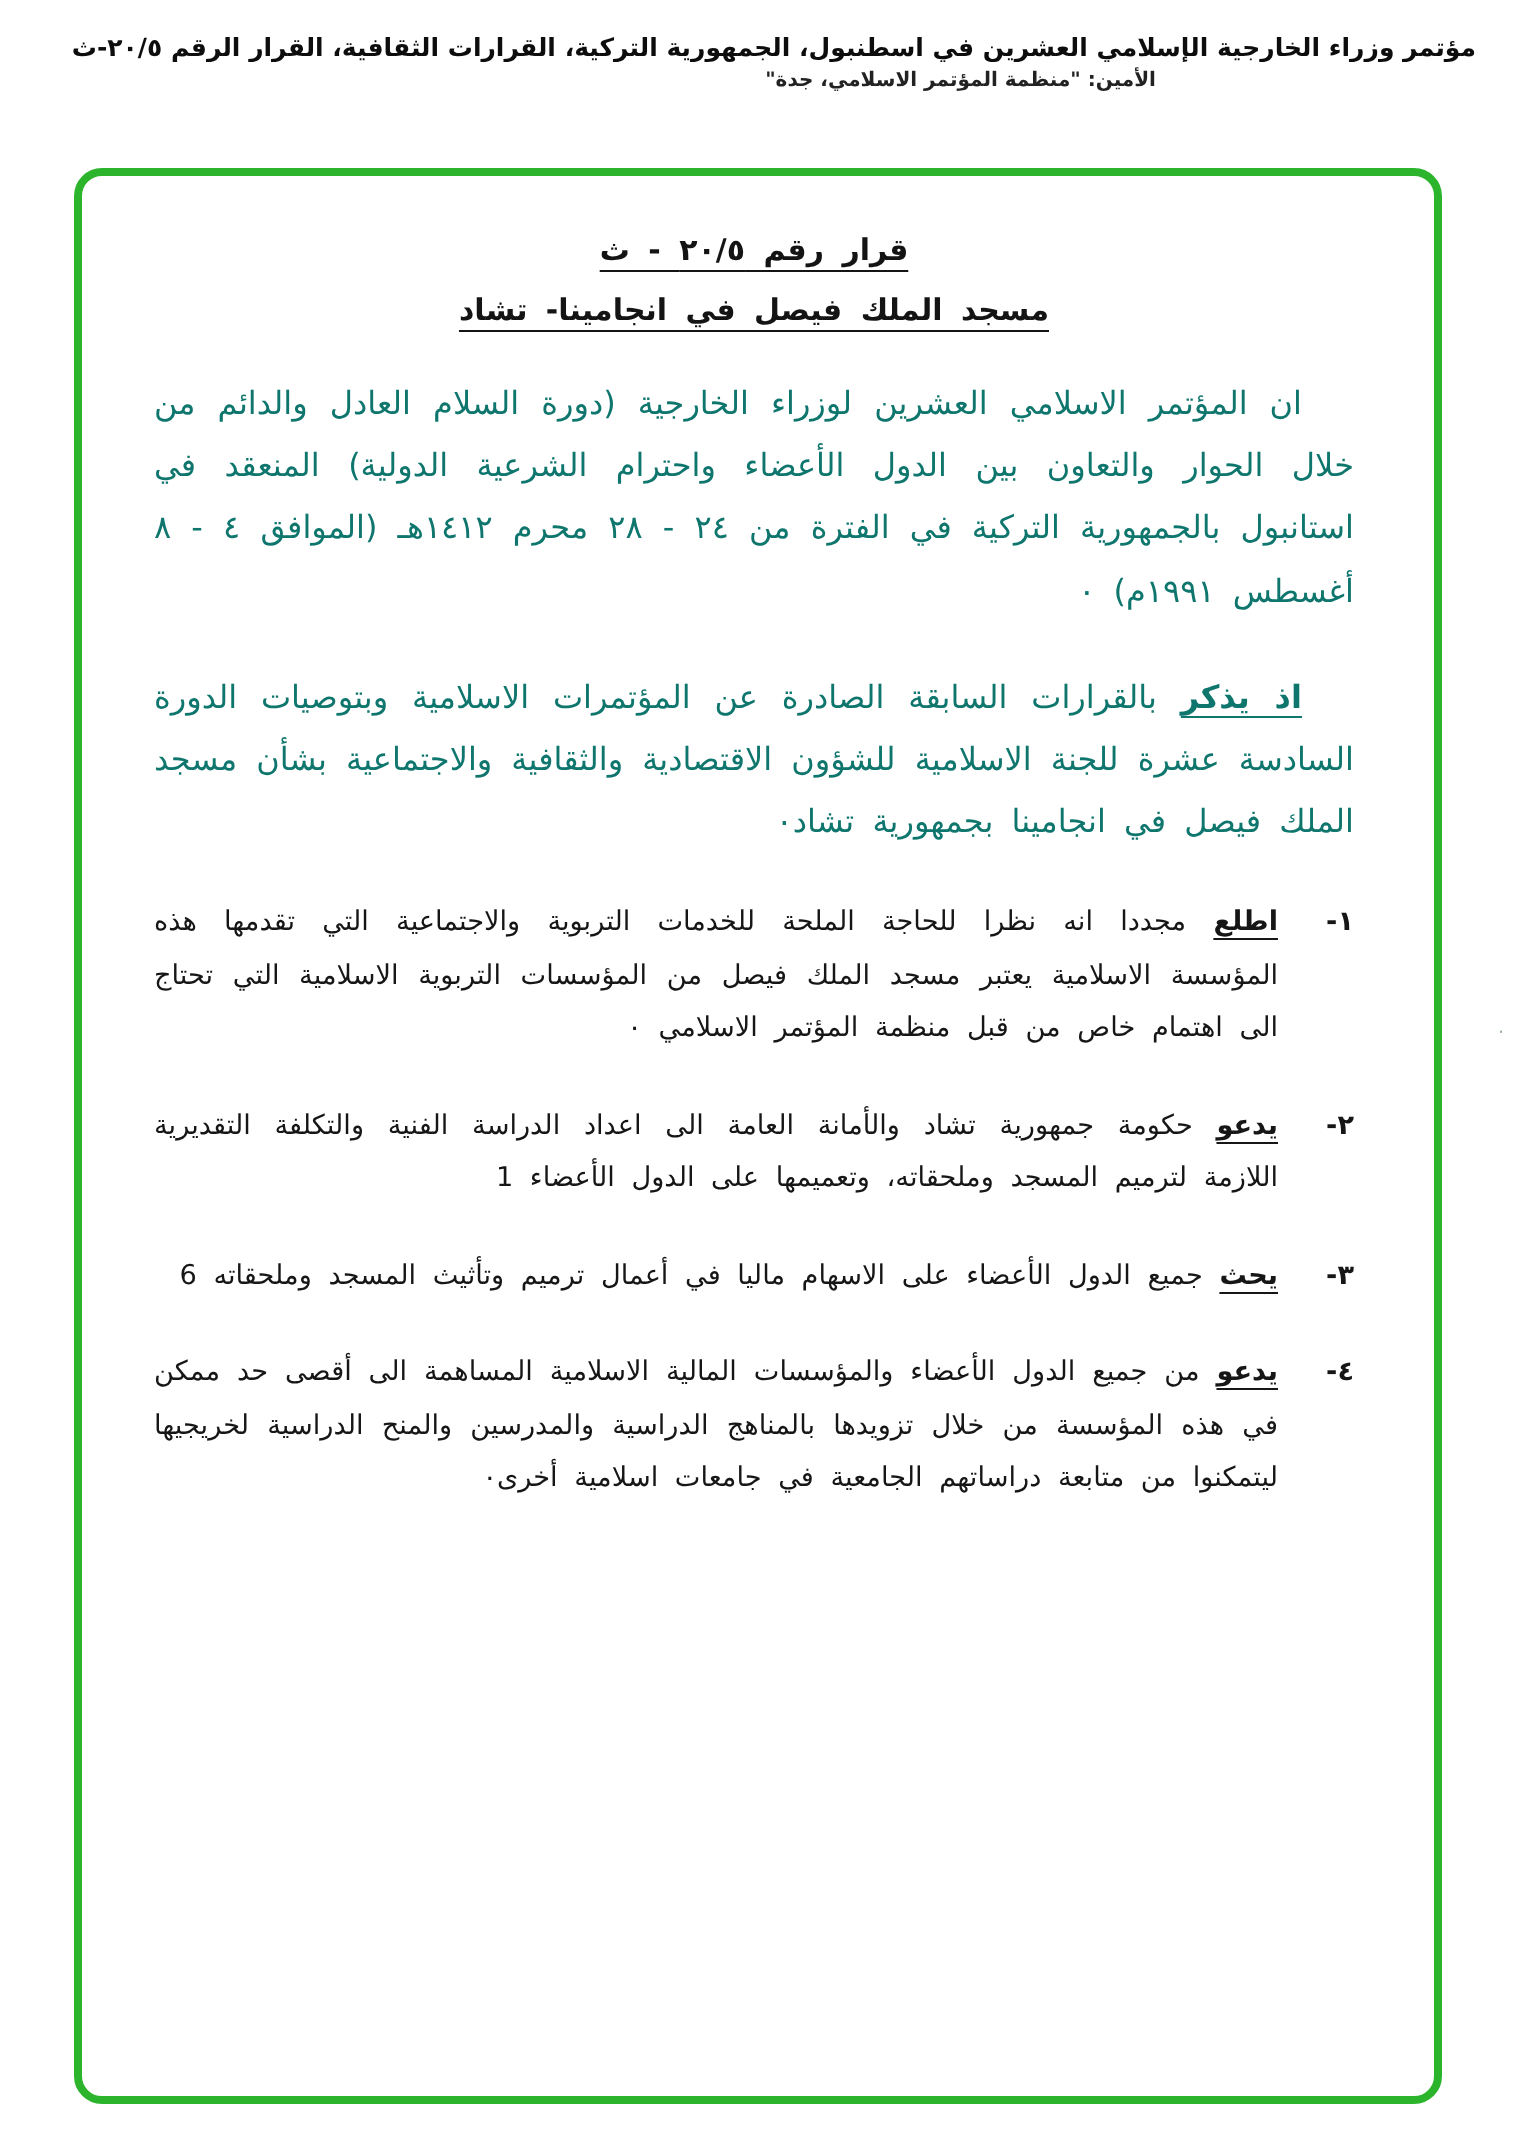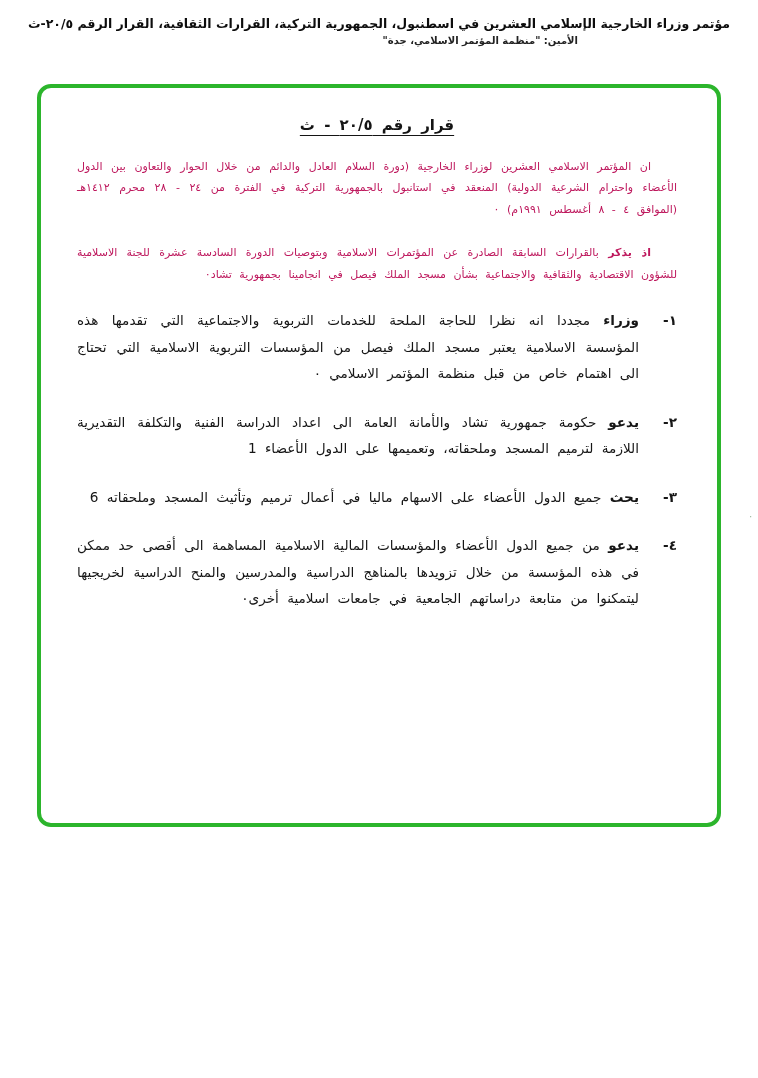--- a/index.html
+++ b/index.html
@@ -14,40 +14,40 @@
   }
 
   
   .page-header {
     direction: rtl;
     padding: 16px 20px 0 20px;
   }
   .header-line1 {
     font-size: 12.5px;
     font-weight: bold;
-    text-align: center;
+    text-align: right;
     color: #0d0d0d;
     letter-spacing: 0.2px;
   }
   .header-line2 {
     font-size: 10px;
     font-weight: bold;
     color: #222222;
     text-align: right;
     padding-right: 160px;
     margin-top: 4px;
   }
 
   
   .scan-box {
     position: absolute;
     left: 37px;
     top: 84px;
     width: 684px;
-    height: 743px;
+    height: 968px;
     border: 4px solid #2cb52c;
     border-radius: 14px;
     background: #ffffff;
     padding: 24px 40px 24px 36px;
     direction: rtl;
     overflow: hidden;
   }
 
   
   .doc-title { text-align: center; margin-top: 4px; }
@@ -57,30 +57,31 @@
     letter-spacing: 1px;
     word-spacing: 4px;
     text-decoration: underline;
     text-underline-offset: 5px;
     margin-bottom: 12px;
     color: #141414;
   }
 
   
   .para {
-    font-size: 11px;
+    font-size: 16px;
     line-height: 1.95;
     text-align: justify;
     word-spacing: 4px;
     letter-spacing: 0.2px;
     margin-top: 22px;
     text-indent: 26px;
-    color: #be185d;
+    color: #0f766e;
   }
   .lead {
+    text-decoration: underline;
     text-underline-offset: 4px;
     font-weight: bold;
     margin-top: 25px;
   }
 
   
   .items { margin-top: 6px; }
   .item {
     display: flex;
     gap: 12px;
@@ -118,32 +119,33 @@
   <div class="header-line2">
     <span>الأمين:</span>
     <span>"منظمة المؤتمر الاسلامي، جدة"</span>
   </div>
 </div>
 
 <div class="scan-box">
 
   <div class="doc-title">
     <div class="title-line">قرار رقم ٢٠/٥ - ث</div>
+    <div class="title-line">مسجد الملك فيصل في انجامينا- تشاد</div>
   </div>
 
   <p class="para"><span>ان المؤتمر الاسلامي العشرين لوزراء الخارجية (دورة السلام العادل والدائم من خلال الحوار والتعاون بين الدول الأعضاء واحترام الشرعية الدولية) المنعقد في استانبول بالجمهورية التركية في الفترة من ٢٤ - ٢٨ محرم ١٤١٢هـ (الموافق ٤ - ٨ أغسطس ١٩٩١م) ٠</span></p>
 
   <p class="para"><span class="lead">اذ يذكر</span><span> بالقرارات السابقة الصادرة عن المؤتمرات الاسلامية وبتوصيات الدورة السادسة عشرة للجنة الاسلامية للشؤون الاقتصادية والثقافية والاجتماعية بشأن مسجد الملك فيصل في انجامينا بجمهورية تشاد٠</span></p>
 
 
   <div class="items">
 
     <div class="item">
       <span class="item-number">١-</span>
-      <span class="item-body"><span class="lead">وزراء</span><span> مجددا انه نظرا للحاجة الملحة للخدمات التربوية والاجتماعية التي تقدمها هذه المؤسسة الاسلامية يعتبر مسجد الملك فيصل من المؤسسات التربوية الاسلامية التي تحتاج الى اهتمام خاص من قبل منظمة المؤتمر الاسلامي ٠</span></span>
+      <span class="item-body"><span class="lead">اطلع</span><span> مجددا انه نظرا للحاجة الملحة للخدمات التربوية والاجتماعية التي تقدمها هذه المؤسسة الاسلامية يعتبر مسجد الملك فيصل من المؤسسات التربوية الاسلامية التي تحتاج الى اهتمام خاص من قبل منظمة المؤتمر الاسلامي ٠</span></span>
     </div>
 
     <div class="item">
       <span class="item-number">٢-</span>
       <span class="item-body"><span class="lead">يدعو</span><span> حكومة جمهورية تشاد والأمانة العامة الى اعداد الدراسة الفنية والتكلفة التقديرية اللازمة لترميم المسجد وملحقاته، وتعميمها على الدول الأعضاء 1</span></span>
     </div>
 
     <div class="item">
       <span class="item-number">٣-</span>
       <span class="item-body"><span class="lead">يحث</span><span> جميع الدول الأعضاء على الاسهام ماليا في أعمال ترميم وتأثيث المسجد وملحقاته 6</span></span>

